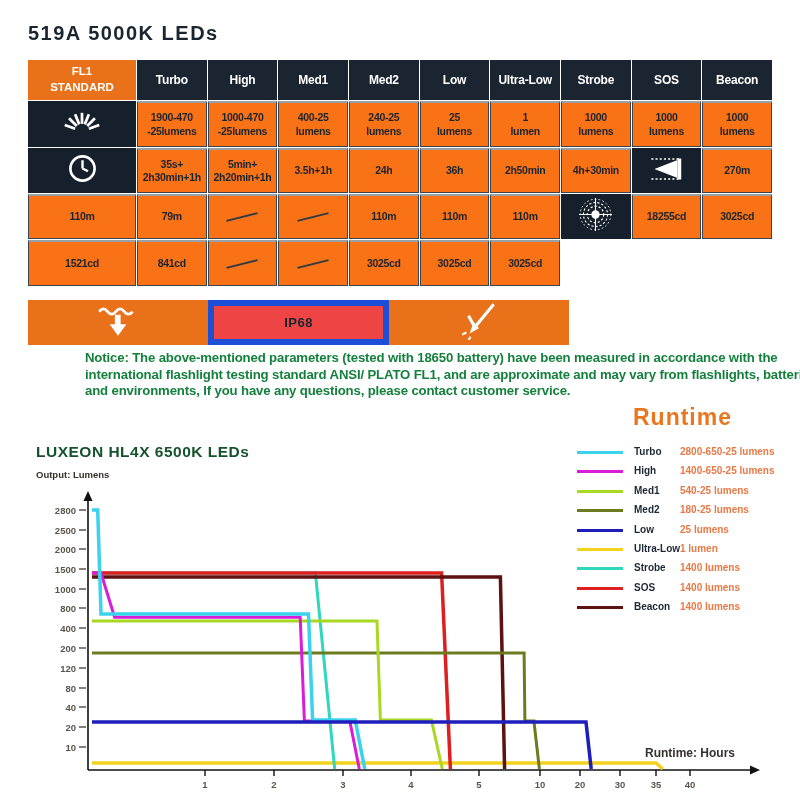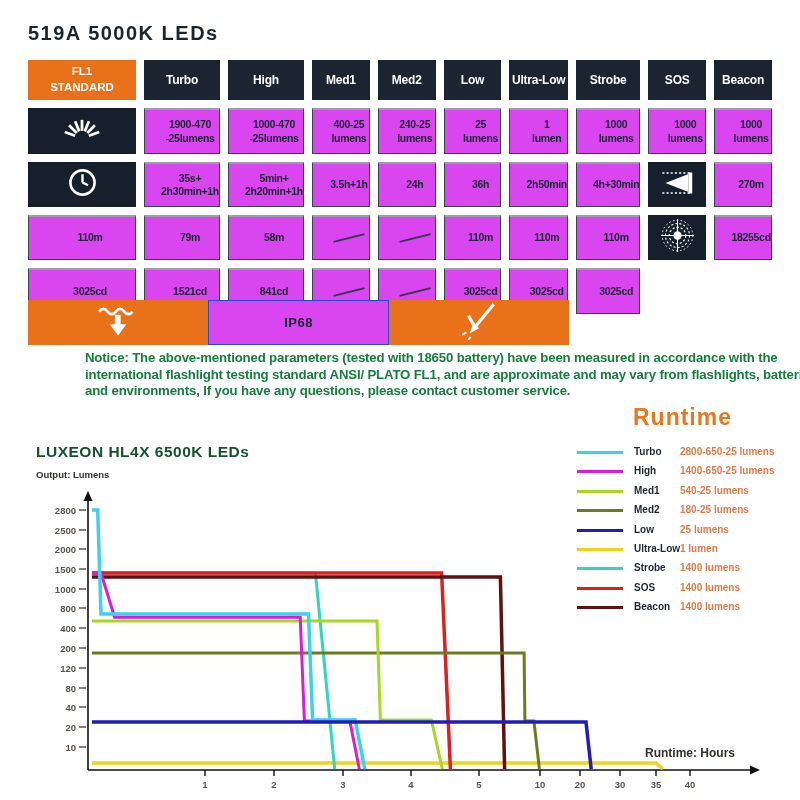--- a/index.html
+++ b/index.html
@@ -4,34 +4,34 @@
 <style>
   html,body{margin:0;padding:0;}
   body{width:800px;height:800px;background:#fff;position:relative;overflow:hidden;
        font-family:"Liberation Sans","DejaVu Sans",sans-serif;color:#1b2530;}
   .abs{position:absolute;}
   
   #page-title{left:28px;top:22px;font-size:20px;font-weight:700;letter-spacing:1.5px;color:#1b2530;}
   
   #spec-grid{left:28px;top:60px;width:744px;display:grid;
              grid-template-columns:108px repeat(9,1fr);
-             grid-template-rows:40px 46px 45px 45px 46px;gap:8px;}
+             grid-template-rows:40px 46px 45px 45px 46px;gap:1px;}
   .th{background:#1b2531;color:#fff;display:flex;align-items:center;justify-content:center;
       font-size:12px;font-weight:700;letter-spacing:-0.2px;}
   .corner{background:#E8711A;color:#fff;font-size:11.5px;font-weight:700;
           white-space:pre-line;text-align:center;line-height:1.35;display:flex;align-items:center;justify-content:center;}
   .ticon{background:#16202c;display:flex;align-items:center;justify-content:center;}
-  .td{background:#d946ef;border:1px solid #3a4450;border-top:2px solid #99a1a8;
+  .td{background:#f97316;border:1px solid #3a4450;border-top:2px solid #99a1a8;
       display:flex;align-items:center;justify-content:center;text-align:center;
-      font-size:10.5px;font-weight:700;letter-spacing:-0.3px;white-space:pre-line;line-height:1.25;color:#1b2530;padding-left:16px;}
+      font-size:10.5px;font-weight:700;letter-spacing:-0.3px;white-space:pre-line;line-height:1.25;color:#1b2530;}
   .slash{width:32px;height:0;border-top:2px solid #2e3a46;transform:rotate(-14deg);}
   
   #rating-grid{left:28px;top:300px;width:744px;display:grid;grid-template-columns:180px 181px 180px 203px;height:45px;}
   .rcell-orange{background:#E8711A;display:flex;align-items:center;justify-content:center;}
-  .rcell-white{background:#d946ef;border:1px solid #1d4ed8;display:flex;align-items:center;justify-content:center;
+  .rcell-white{background:#ef4444;border:6px solid #1d4ed8;display:flex;align-items:center;justify-content:center;
                font-size:13px;font-weight:700;letter-spacing:0.5px;color:#1b2530;}
   
   #notice{left:44px;top:350px;width:748px;font-size:13.2px;font-weight:600;line-height:16.5px;
           letter-spacing:-0.15px;color:#15803d;margin-left:41px;}
   
   #section-heading{left:28px;top:404px;width:704px;text-align:right;font-size:23px;font-weight:700;
                    letter-spacing:1px;color:#E8771F;}
   #chart-title{left:36px;top:443px;font-size:15.5px;font-weight:700;letter-spacing:0.5px;color:#14532d;}
   #y-axis-label{left:36px;top:469px;font-size:9.5px;font-weight:700;color:#36322d;}
   #x-axis-label{left:645px;top:746px;font-size:12px;font-weight:700;color:#36322d;}
@@ -112,21 +112,20 @@
             <line x1="6" y1="2.5" x2="34" y2="2.5" stroke-dasharray="2,2"></line>
             <line x1="6" y1="21.5" x2="34" y2="21.5" stroke-dasharray="2,2"></line>
           </g>
           <rect x="31" y="2" width="3.5" height="20" fill="#fff"></rect>
           <polygon points="31,3.5 31,20.5 9,12" fill="#fff"></polygon>
         </svg></span>
     </div>
     <div class="td">270m</div>
     <div class="td">110m</div>
     <div class="td">79m</div>
-    <div class="td">58m</div>
     <div class="td"><div class="slash"></div></div>
     <div class="td"><div class="slash"></div></div>
     <div class="td">110m</div>
     <div class="td">110m</div>
     <div class="td">110m</div>
     <div class="ticon">
       <span><svg viewBox="0 0 32 32" width="35" height="35">
           <g stroke="#fff" fill="none">
             <line x1="16" y1="1" x2="16" y2="31" stroke-width="1"></line>
             <line x1="1" y1="16" x2="31" y2="16" stroke-width="1"></line>

